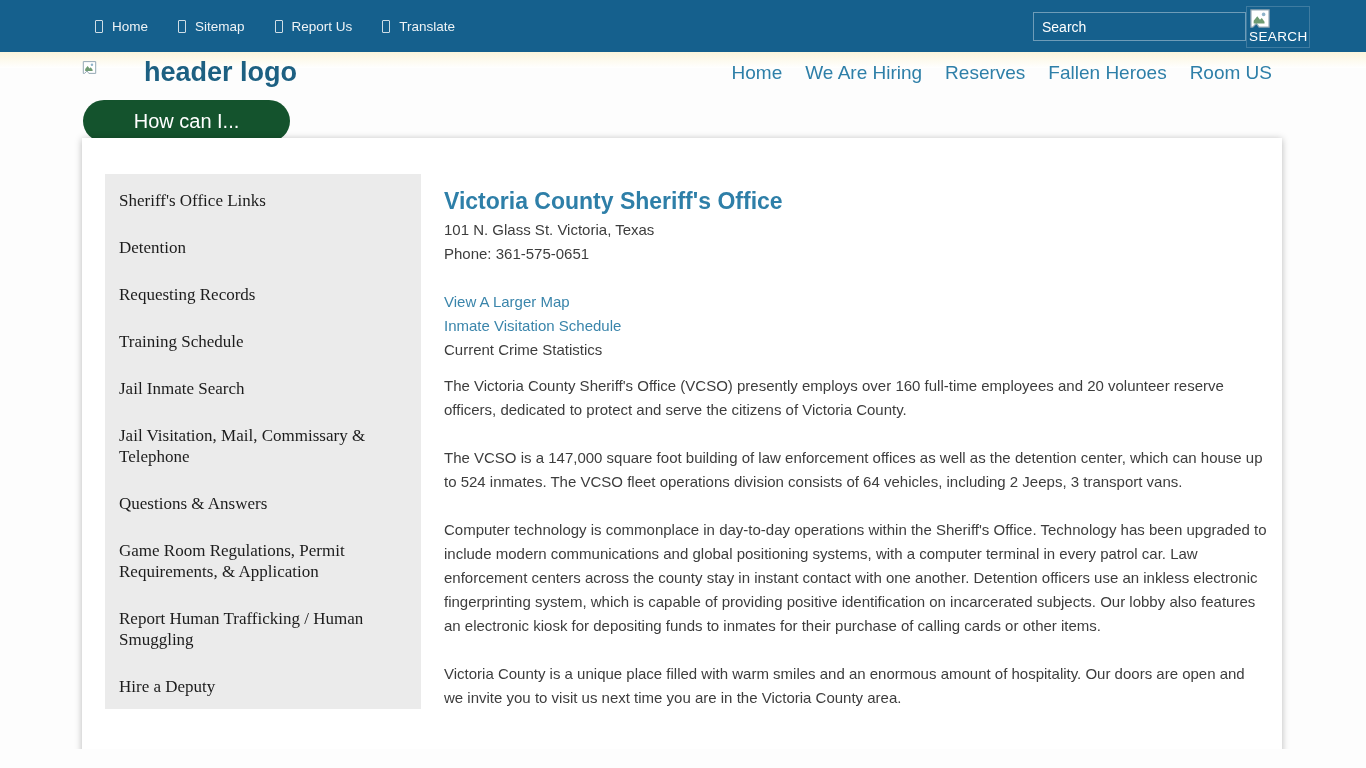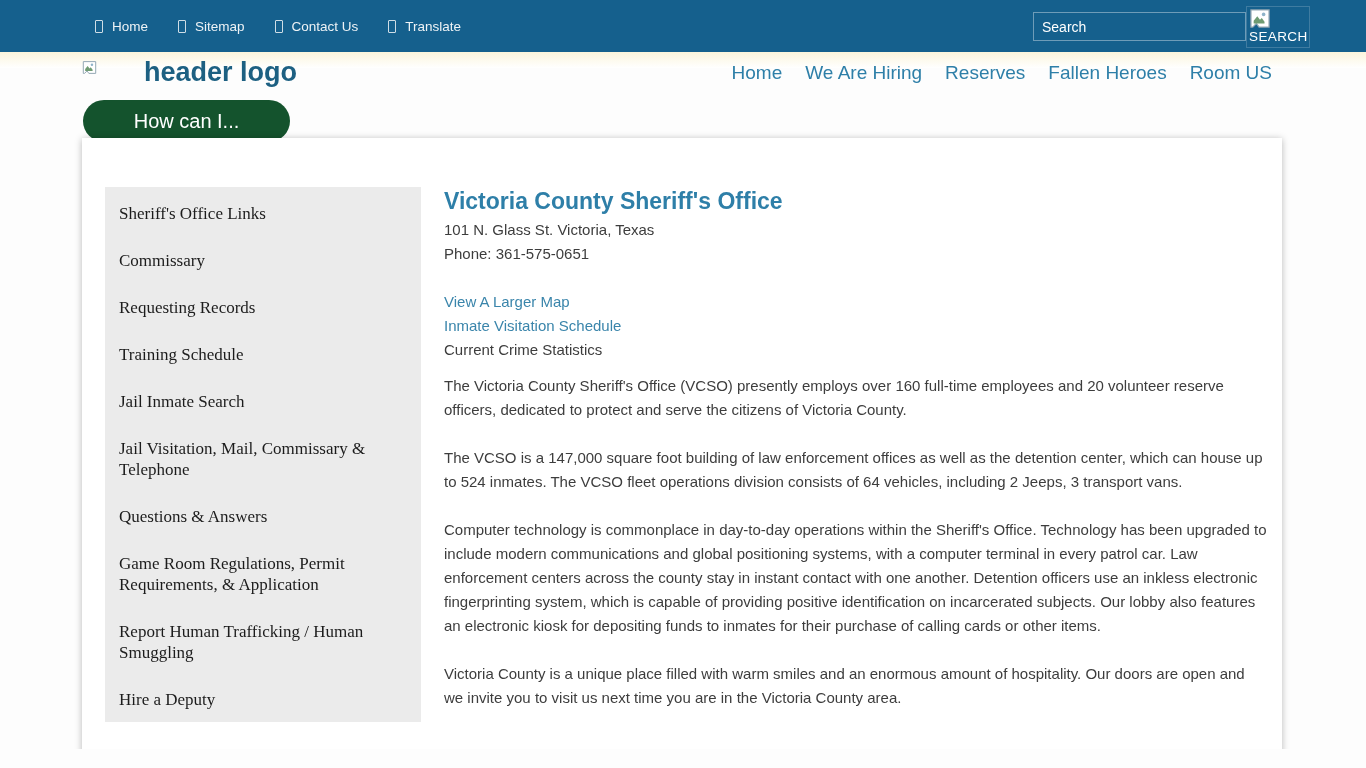--- a/index.html
+++ b/index.html
@@ -35,21 +35,21 @@
 
   .howcani { position:absolute; left:83px; top:100px; width:207px; height:42px; background:#14532d;
              border:none; border-radius:21px; color:#ffffff; font-size:20px; font-family:"Liberation Sans", sans-serif;
              cursor:pointer; text-align:center; line-height:42px; }
 
   
   .panel { position:absolute; left:82px; top:138px; width:1200px; height:640px; background:#ffffff;
            box-shadow:0 1px 7px rgba(0,0,0,.28); }
 
   
-  .sidebar { position:absolute; left:23px; top:49px; width:316px; min-height:533px; background:#ebebeb;
+  .sidebar { position:absolute; left:23px; top:36px; width:316px; min-height:533px; background:#ebebeb;
              padding:16px 14px 12px 14px; font-family:"Liberation Serif", serif; }
   .side-item { font-size:17px; line-height:21px; color:#1c1c1c; margin-bottom:26px; cursor:pointer; }
   .side-item:last-child { margin-bottom:0; }
 
   
   .content { position:absolute; left:362px; top:50px; width:824px; color:#3d3d3d; font-size:15px; line-height:24px; }
   .content h1 { font-size:23px; line-height:26px; font-weight:700; color:#2e7fa8; margin:0 0 4px 0; }
   .info-block { margin-bottom:24px; }
   .links-block { margin-bottom:12px; }
   .content .clink { color:#3a85ab; cursor:pointer; }
@@ -65,21 +65,21 @@
       <span class="tb-link">
         <span class="tofu"></span>
         <span>Home</span>
       </span>
       <span class="tb-link">
         <span class="tofu"></span>
         <span>Sitemap</span>
       </span>
       <span class="tb-link">
         <span class="tofu"></span>
-        <span>Contact Us</span>
+        <span>Report Us</span>
       </span>
       <span class="tb-link">
         <span class="tofu"></span>
         <span>Translate</span>
       </span>
     </div>
     <input class="search-input" type="text" placeholder="Search" style="">
     <button class="search-btn">
       <svg class="broken-img" width="22" height="19" viewBox="0 0 24 21">
         <path d="M2 1 h20 v19 h-11 l-3-4 -4 4 h-2 z" fill="#ffffff" stroke="#93a7b3" stroke-width="1.4"></path>
@@ -106,21 +106,21 @@
     <span class="nav-link">Fallen Heroes</span>
     <span class="nav-link">Room US</span>
   </div>
 
   <button class="howcani">How can I...</button>
 
   <div class="panel">
 
     <div class="sidebar">
       <div class="side-item">Sheriff's Office Links</div>
-      <div class="side-item">Commissary</div>
+      <div class="side-item">Detention</div>
       <div class="side-item">Requesting Records</div>
       <div class="side-item">Training Schedule</div>
       <div class="side-item">Jail Inmate Search</div>
       <div class="side-item">Jail Visitation, Mail, Commissary &amp; Telephone</div>
       <div class="side-item">Questions &amp; Answers</div>
       <div class="side-item">Game Room Regulations, Permit Requirements, &amp; Application</div>
       <div class="side-item">Report Human Trafficking / Human Smuggling</div>
       <div class="side-item">Hire a Deputy</div>
     </div>
 

